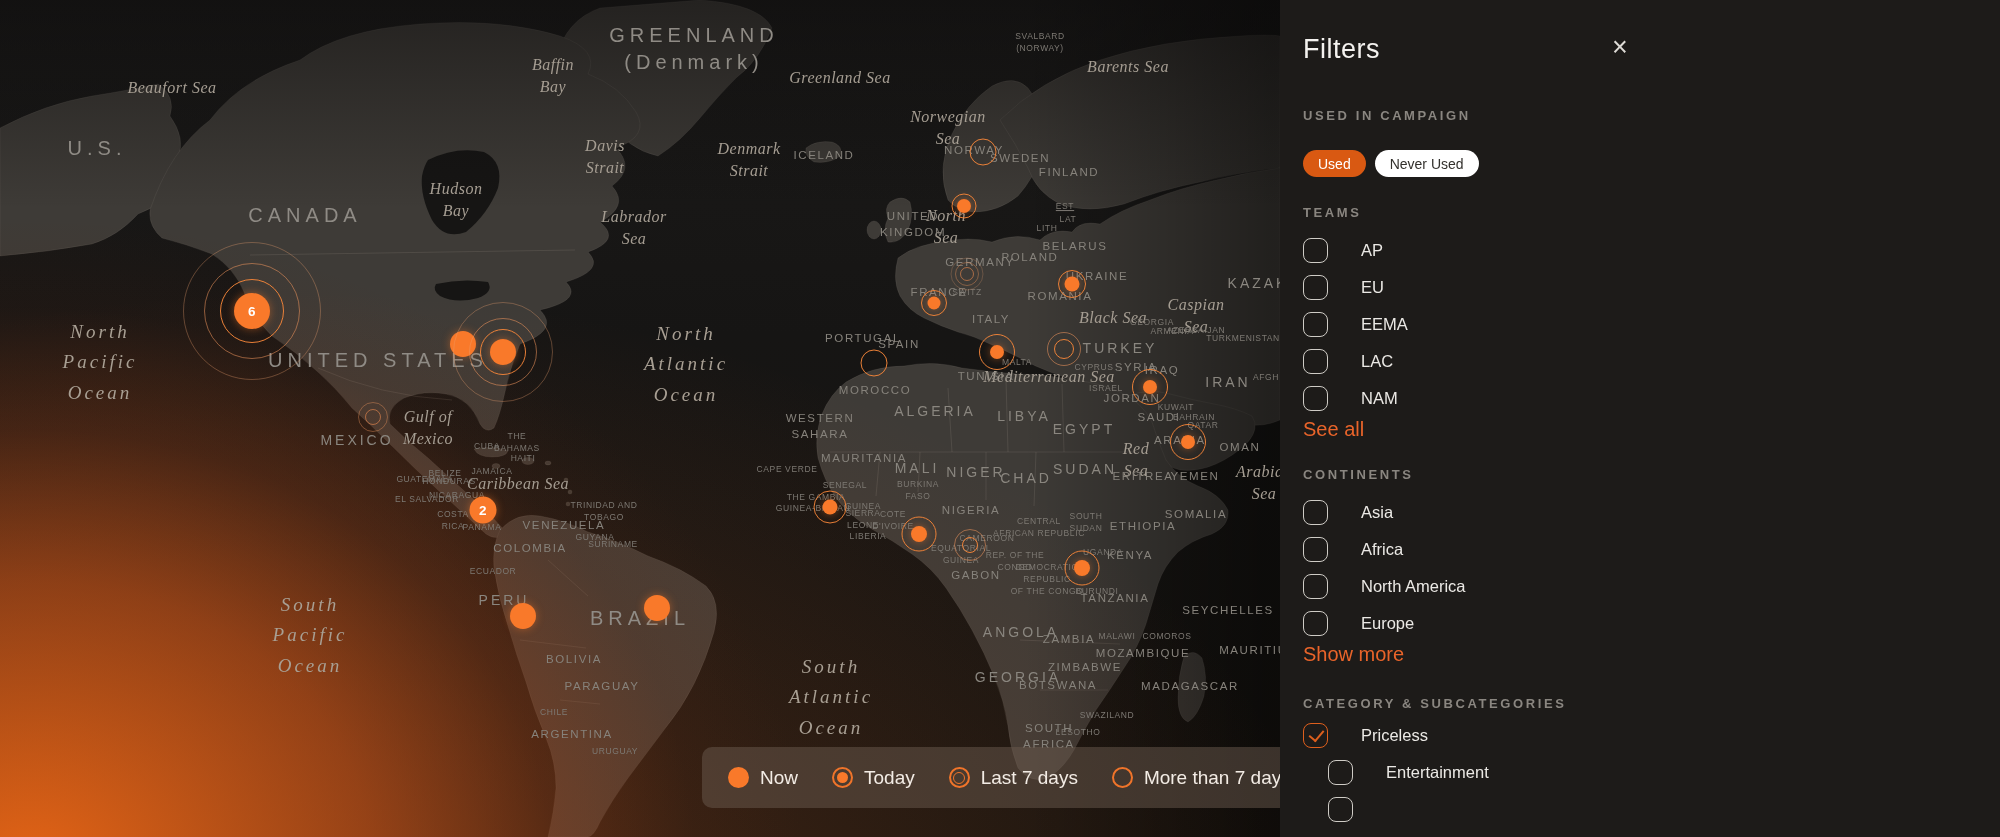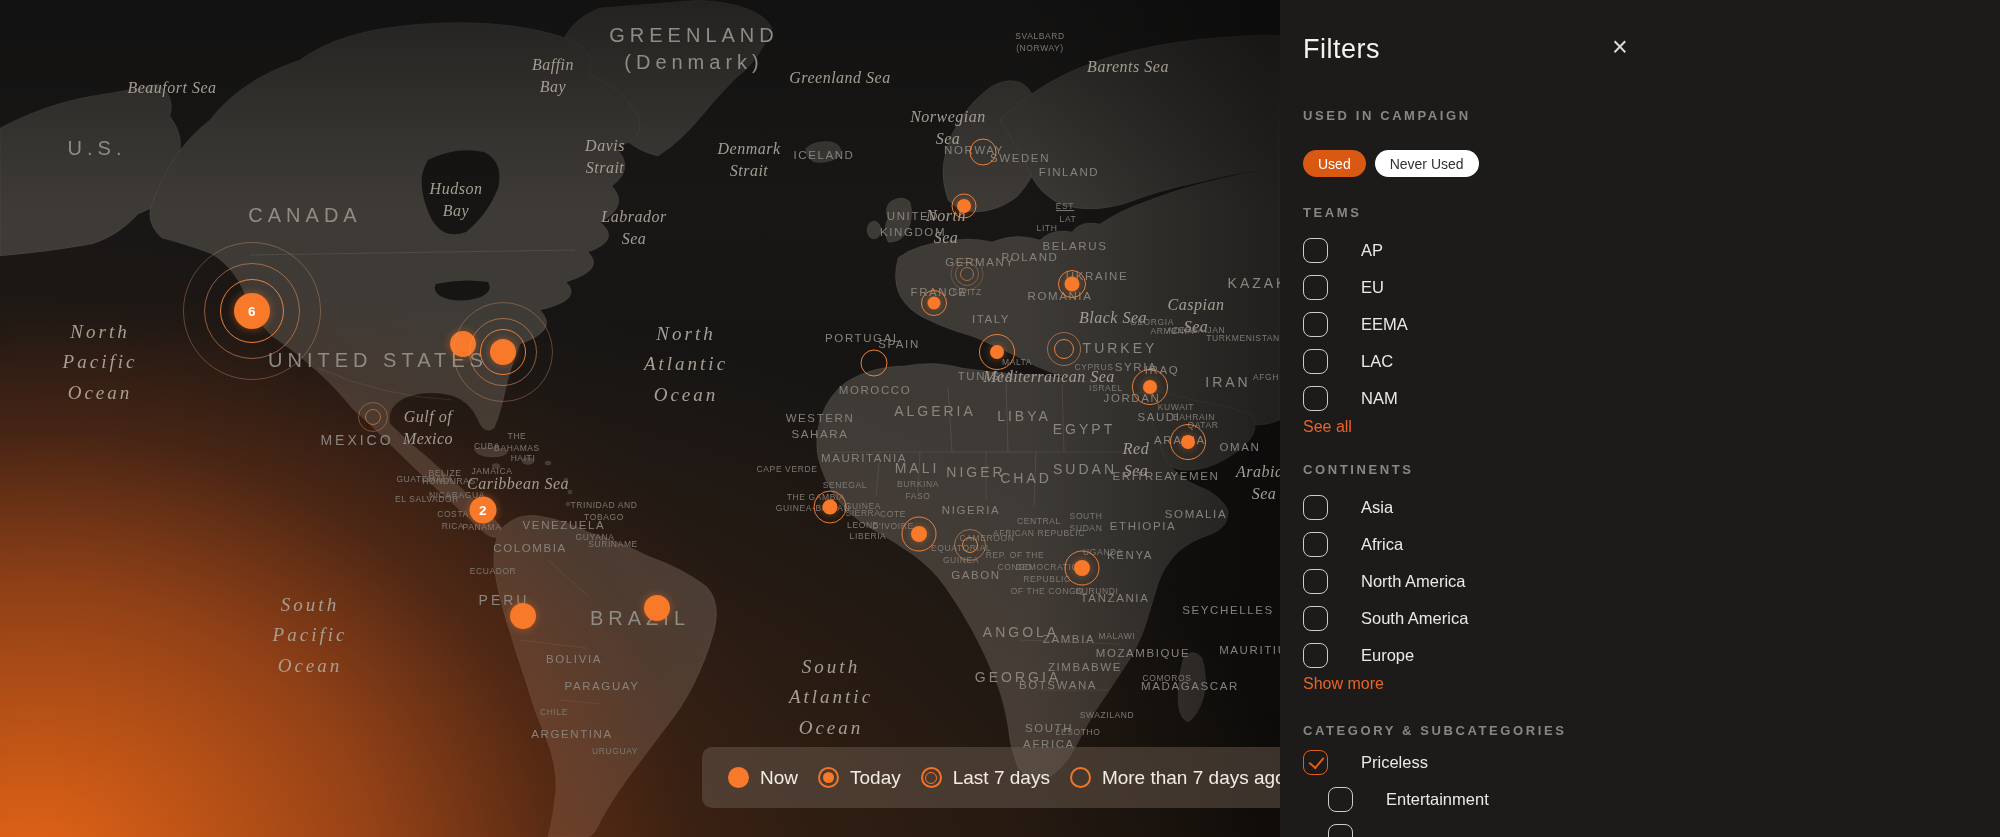--- a/index.html
+++ b/index.html
@@ -44,21 +44,21 @@
   .marker .ring.r2 { border-width:1px;  border-color:rgba(236,160,112,.34); }
   .marker.faint .ring   { border-width:1.1px; border-color:rgba(240,140,80,.6); }
   .marker.faint .ring.r1{ border-color:rgba(240,150,92,.4); }
   .marker.faint .ring.r2{ border-color:rgba(236,160,112,.25); }
   .marker .count { position:absolute; transform:translate(-50%,-50%); color:#fff;
                    font-size:13.5px; font-weight:700; letter-spacing:.5px; }
 
   
   #legend { position:absolute; left:702px; top:747px; height:61px; width:640px; z-index:5;
             background:rgba(106,90,78,.5); border-radius:10px; display:flex; align-items:center;
-            padding:0 26px; gap:20px; }
+            padding:0 26px; gap:34px; }
   .legend-item { display:flex; align-items:center; gap:11px; color:#f3ece5; font-size:19px;
                  white-space:nowrap; flex:none; }
   .legend-item .ico { width:21px; height:21px; border-radius:50%; position:relative; flex:none; }
   .legend-item.solid .ico { background:#f9792a; }
   .legend-item.dot-ring .ico { border:2.5px solid #f0742a; }
   .legend-item.dot-ring .ico::after { content:""; position:absolute; inset:3px; background:#f9792a; border-radius:50%; }
   .legend-item.double-ring .ico { border:2.5px solid #f0742a; }
   .legend-item.double-ring .ico::after { content:""; position:absolute; inset:2.5px; border:1.7px solid #f0742a; border-radius:50%; }
   .legend-item.ring .ico { border:2.5px solid #f0742a; }
 
@@ -82,21 +82,21 @@
   #hdr-teams { margin-bottom:18px; }
   .cb-list { display:flex; flex-direction:column; gap:12px; }
   .cb-row { display:flex; align-items:center; gap:33px; height:25px; cursor:pointer; }
   .cb { width:25px; height:25px; border:1.5px solid #cfccc6; border-radius:8px; flex:none;
         position:relative; background:transparent; }
   .cb-row.checked .cb { border-color:#dd5f1d; }
   .cb-row.checked .cb::after { content:""; position:absolute; left:7.5px; top:2.5px; width:7px;
         height:12px; border:solid #dd5f1d; border-width:0 2px 2px 0; transform:rotate(40deg); }
   .cb-row .lbl { font-size:16.5px; color:#ebe9e5; }
   .cb-row.lvl1 { margin-left:25px; }
-  .link { font-size:16px; color:#e9642a; cursor:pointer; display:inline-block; }
+  .link { font-size:20px; color:#e9642a; cursor:pointer; display:inline-block; }
   #teams-link { margin-top:7px; }
   #hdr-continents { margin-top:26px; margin-bottom:18px; }
   #continents-link { margin-top:7px; }
   #hdr-category { margin-top:30px; margin-bottom:12px; }
 </style>
 </head>
 <body>
 
 <div id="stage">
 
@@ -391,21 +391,21 @@
         <span class="map-label c-md" style="left: 1115px; top: 599px;">TANZANIA</span>
 
         <span class="map-label c-md" style="left: 1228px; top: 611px;">SEYCHELLES</span>
 
         <span class="map-label c-lg" style="left: 1021px; top: 632px;">ANGOLA</span>
 
         <span class="map-label c-md" style="left: 1069px; top: 640px;">ZAMBIA</span>
 
         <span class="map-label c-sm" style="left: 1117px; top: 637px;">MALAWI</span>
 
-        <span class="map-label c-sm" style="left: 1167px; top: 637px; margin-top: 42px;">COMOROS</span>
+        <span class="map-label c-sm" style="left: 1167px; top: 637px;">COMOROS</span>
 
         <span class="map-label c-md" style="left: 1143px; top: 654px;">MOZAMBIQUE</span>
 
         <span class="map-label c-md" style="left: 1085px; top: 668px;">ZIMBABWE</span>
 
         <span class="map-label c-lg" style="left: 1018px; top: 677px;">GEORGIA</span>
 
         <span class="map-label c-md" style="left: 1058px; top: 686px;">BOTSWANA</span>
 
         <span class="map-label c-md" style="left: 1190px; top: 687px;">MADAGASCAR</span>
@@ -645,24 +645,20 @@
           <div class="cb-row">
             <span class="cb"></span>
             <span class="lbl">Africa</span>
           </div>
 
           <div class="cb-row">
             <span class="cb"></span>
             <span class="lbl">North America</span>
           </div>
 
-          <div class="cb-row">
-            <span class="cb"></span>
-            <span class="lbl">South America</span>
-          </div>
 
           <div class="cb-row">
             <span class="cb"></span>
             <span class="lbl">Europe</span>
           </div>
         </div>
       <span class="link" id="continents-link">Show more</span>
 
       <div class="sec-header" id="hdr-category">CATEGORY &amp; SUBCATEGORIES</div>
       <div class="cb-list">

